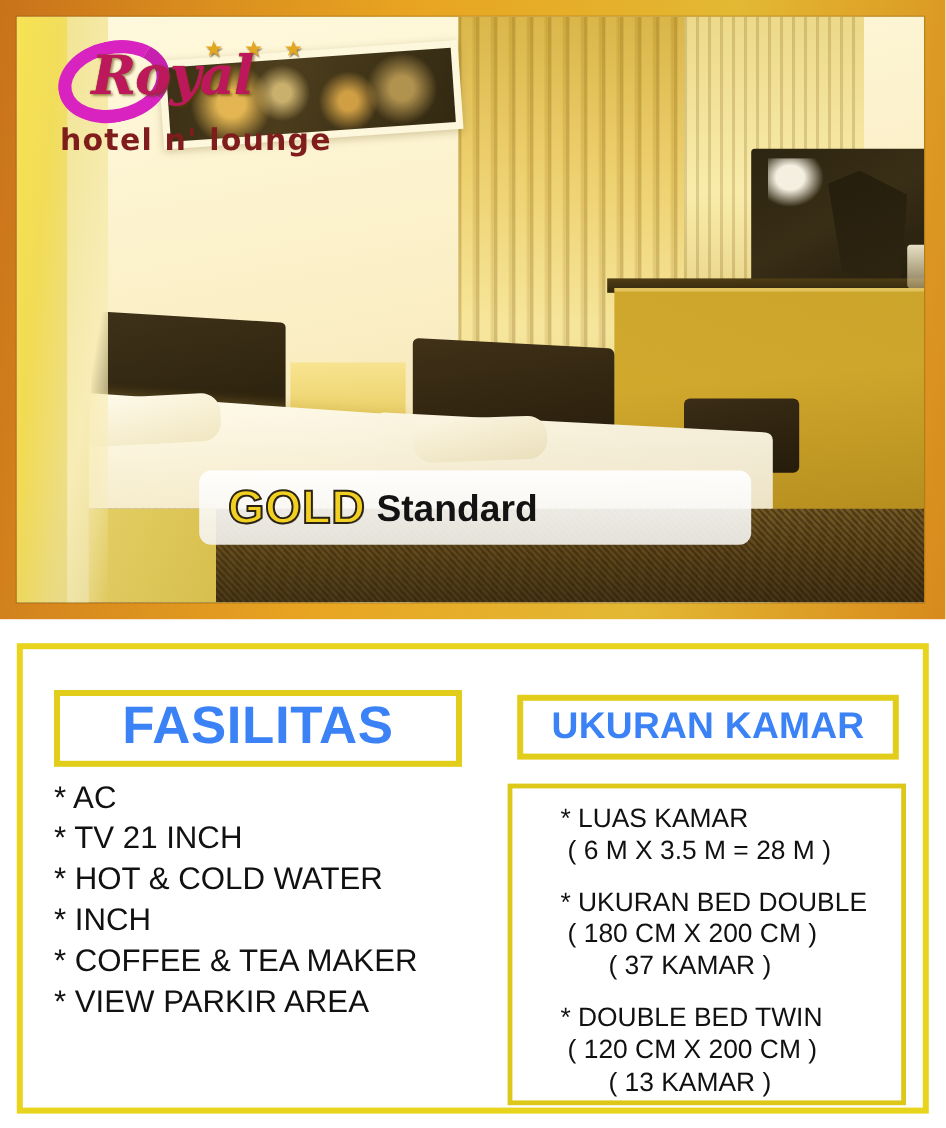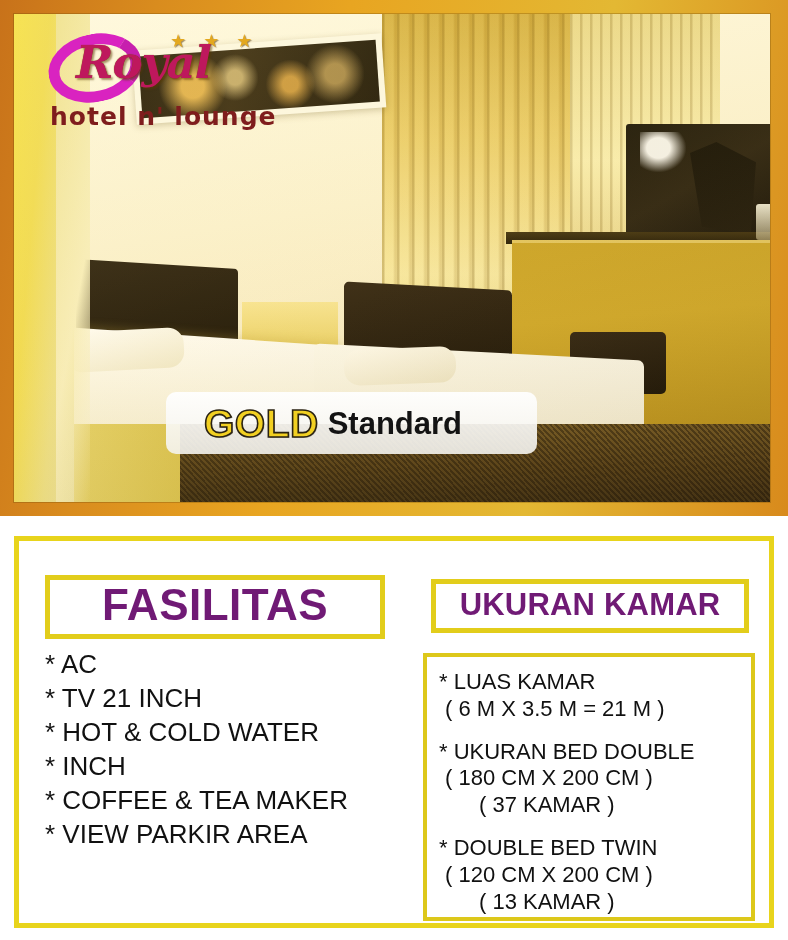--- a/index.html
+++ b/index.html
@@ -238,27 +238,27 @@
     inset: 0;
     background: linear-gradient(160deg, rgba(255,230,120,.17) 0%, rgba(255,205,60,.10) 50%, rgba(120,80,10,.10) 100%);
     pointer-events: none;
   }
 
   
   .gold-banner {
     position: absolute;
     left: 152px;
     bottom: 48px;
-    width: 371px;
+    width: 460px;
     height: 62px;
     background: linear-gradient(180deg, rgba(255,255,255,.93) 0%, rgba(244,243,238,.90) 100%);
     border-radius: 10px;
     display: flex;
     align-items: center;
-    padding-left: 38px;
+    padding-left: 24px;
     box-sizing: border-box;
   }
   .gold-word {
     font-size: 39px;
     font-weight: bold;
     color: #f2d022;
     letter-spacing: .5px;
     -webkit-text-stroke: 1.6px #2a2212;
     text-shadow: 1px 1px 0 rgba(0,0,0,.25);
     line-height: 1;
@@ -363,21 +363,21 @@
     margin: 18px 0 6px 12px;
   }
   .title-ukuran {
     width: 318px;
     padding: 5px 0 8px;
     margin: 0 0 20px 8px;
   }
   .section-title-text {
     font-family: "Liberation Sans", sans-serif;
     font-weight: bold;
-    color: #701a75;
+    color: #3b82f6;
     line-height: 1;
   }
   .title-fasilitas .section-title-text { font-size: 44px; letter-spacing: .5px; }
   .title-ukuran .section-title-text { font-size: 31px; letter-spacing: .2px; }
 
   .facility-list {
     list-style: none;
     margin: 8px 0 0 0;
     padding: 0 0 0 12px;
   }
@@ -389,21 +389,21 @@
     white-space: nowrap;
   }
 
   .size-box {
     border: 4px solid #ddc81a;
     background: #ffffff;
     box-sizing: border-box;
     padding: 12px 10px 14px 12px;
     height: 268px;
   }
-  .size-group { margin-bottom: 16px; }
+  .size-group { margin-bottom: 16px; margin-left: 28px; }
   .size-group:last-child { margin-bottom: 0; }
   .size-line {
     font-family: "Liberation Sans", sans-serif;
     font-size: 22px;
     color: #111111;
     line-height: 1.22;
     white-space: nowrap;
   }
   .size-line.head { font-weight: normal; }
   .size-line.sub  { padding-left: 6px; }
@@ -481,21 +481,21 @@
 
       <div class="col-right">
         <div class="section-title-box title-ukuran">
           <span class="section-title-text">UKURAN KAMAR</span>
         </div>
 
         <div class="size-box">
 
           <div class="size-group">
             <div class="size-line head">* LUAS KAMAR</div>
-            <div class="size-line sub">( 6 M X 3.5 M =  21 M )</div>
+            <div class="size-line sub">( 6 M X 3.5 M =  28 M )</div>
           </div>
 
           <div class="size-group">
             <div class="size-line head">* UKURAN BED DOUBLE</div>
             <div class="size-line sub">( 180 CM X 200 CM )</div>
             <div class="size-line sub2">( 37 KAMAR )</div>
           </div>
 
           <div class="size-group">
             <div class="size-line head">* DOUBLE BED TWIN</div>

